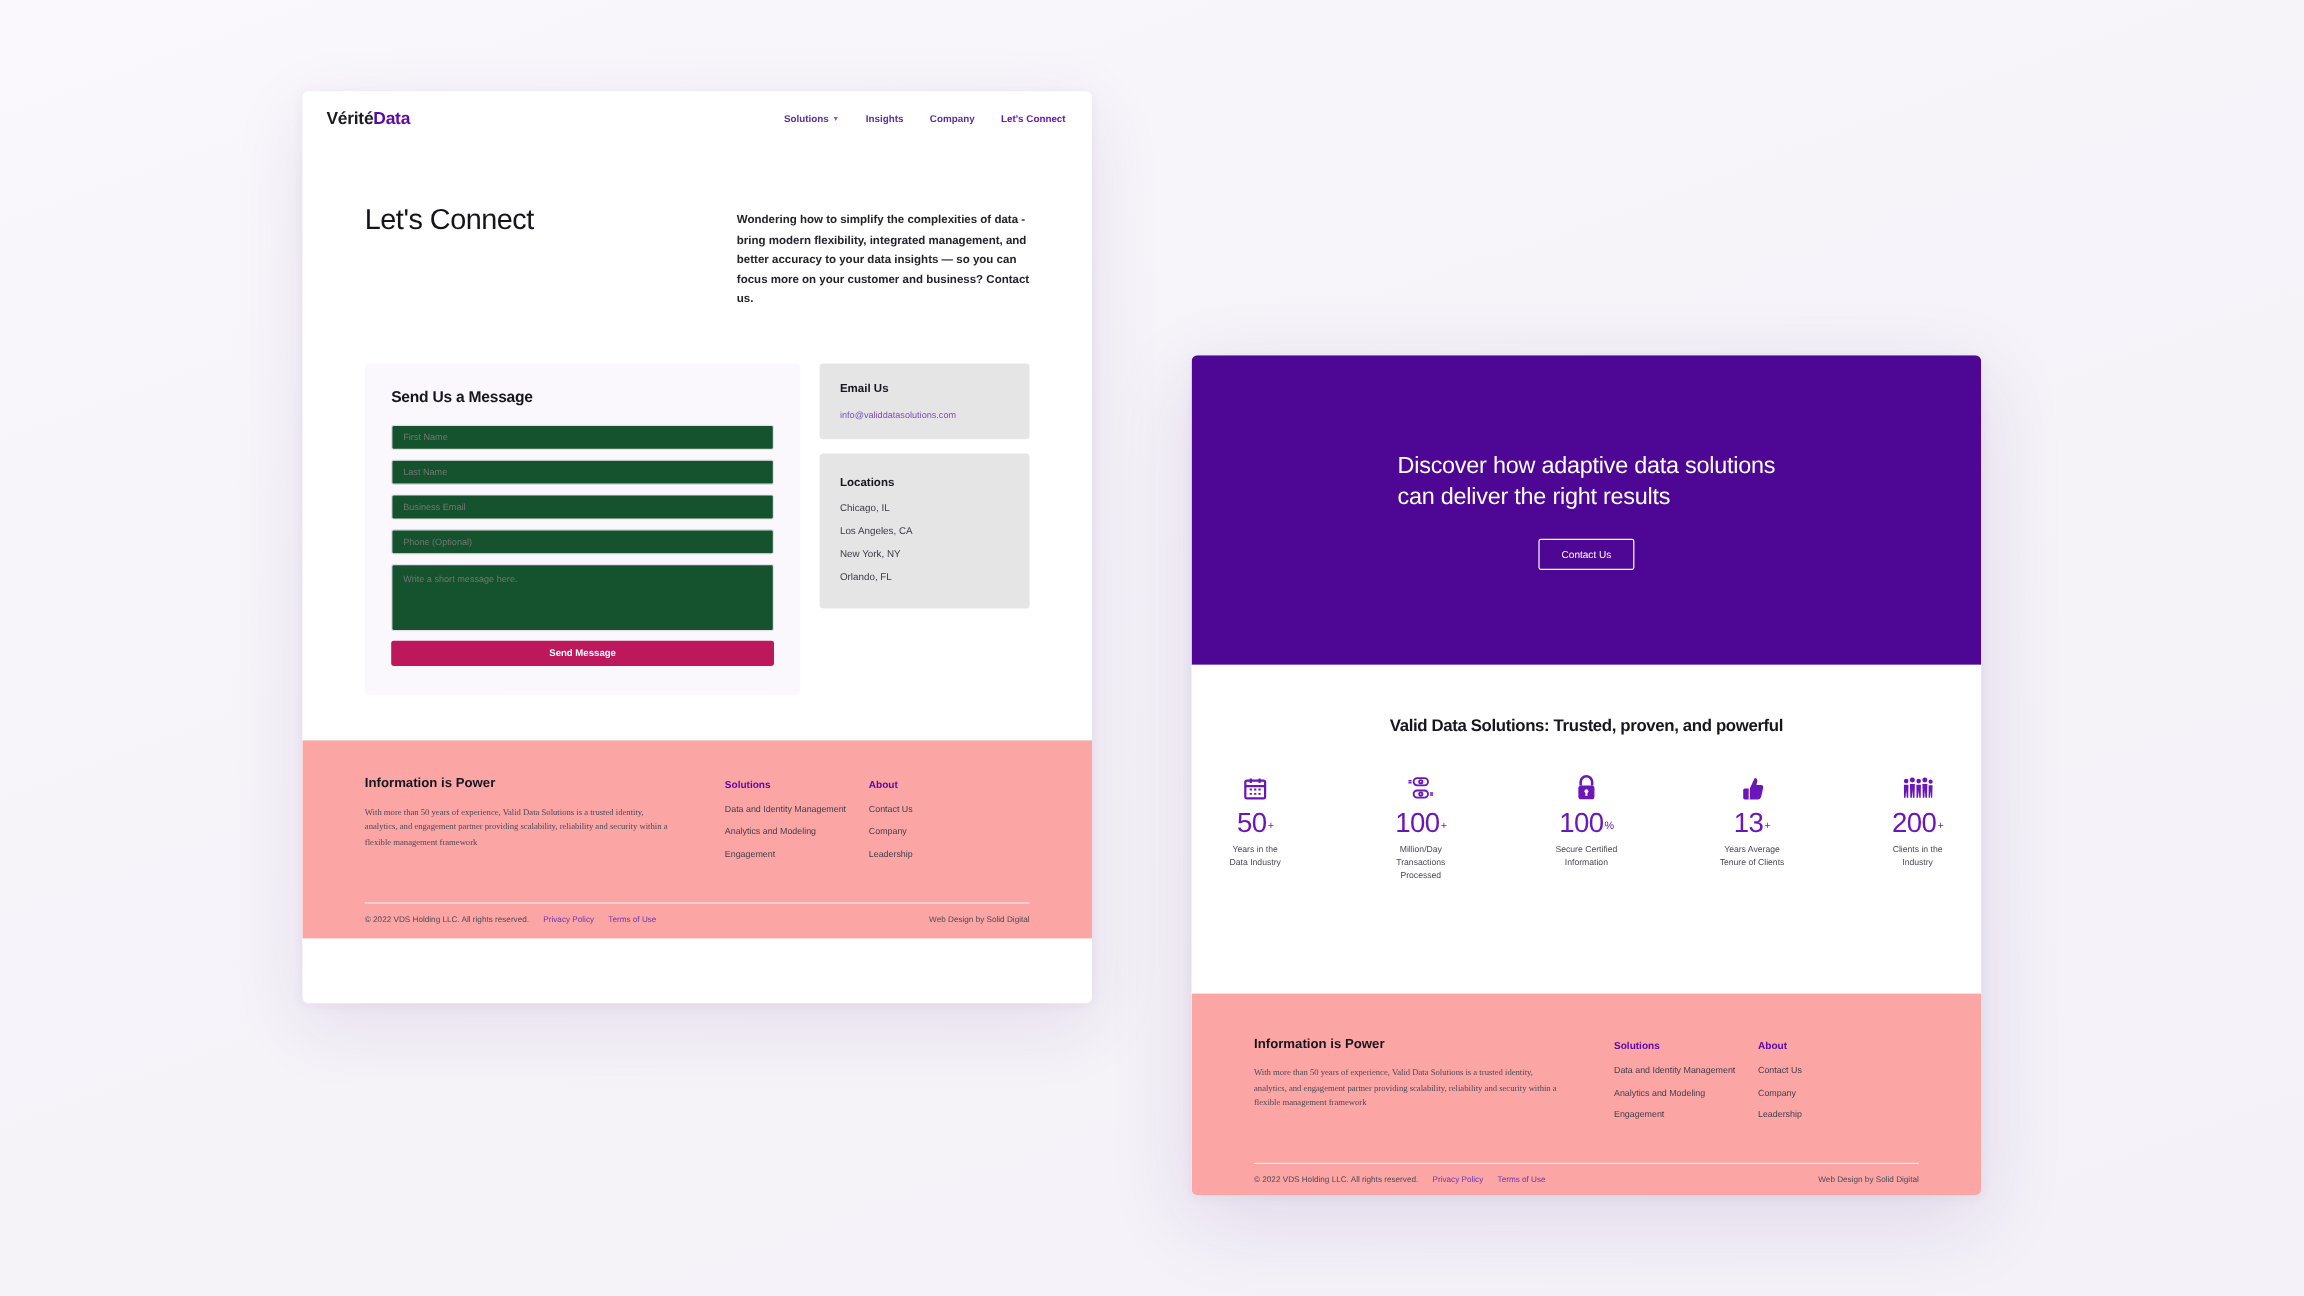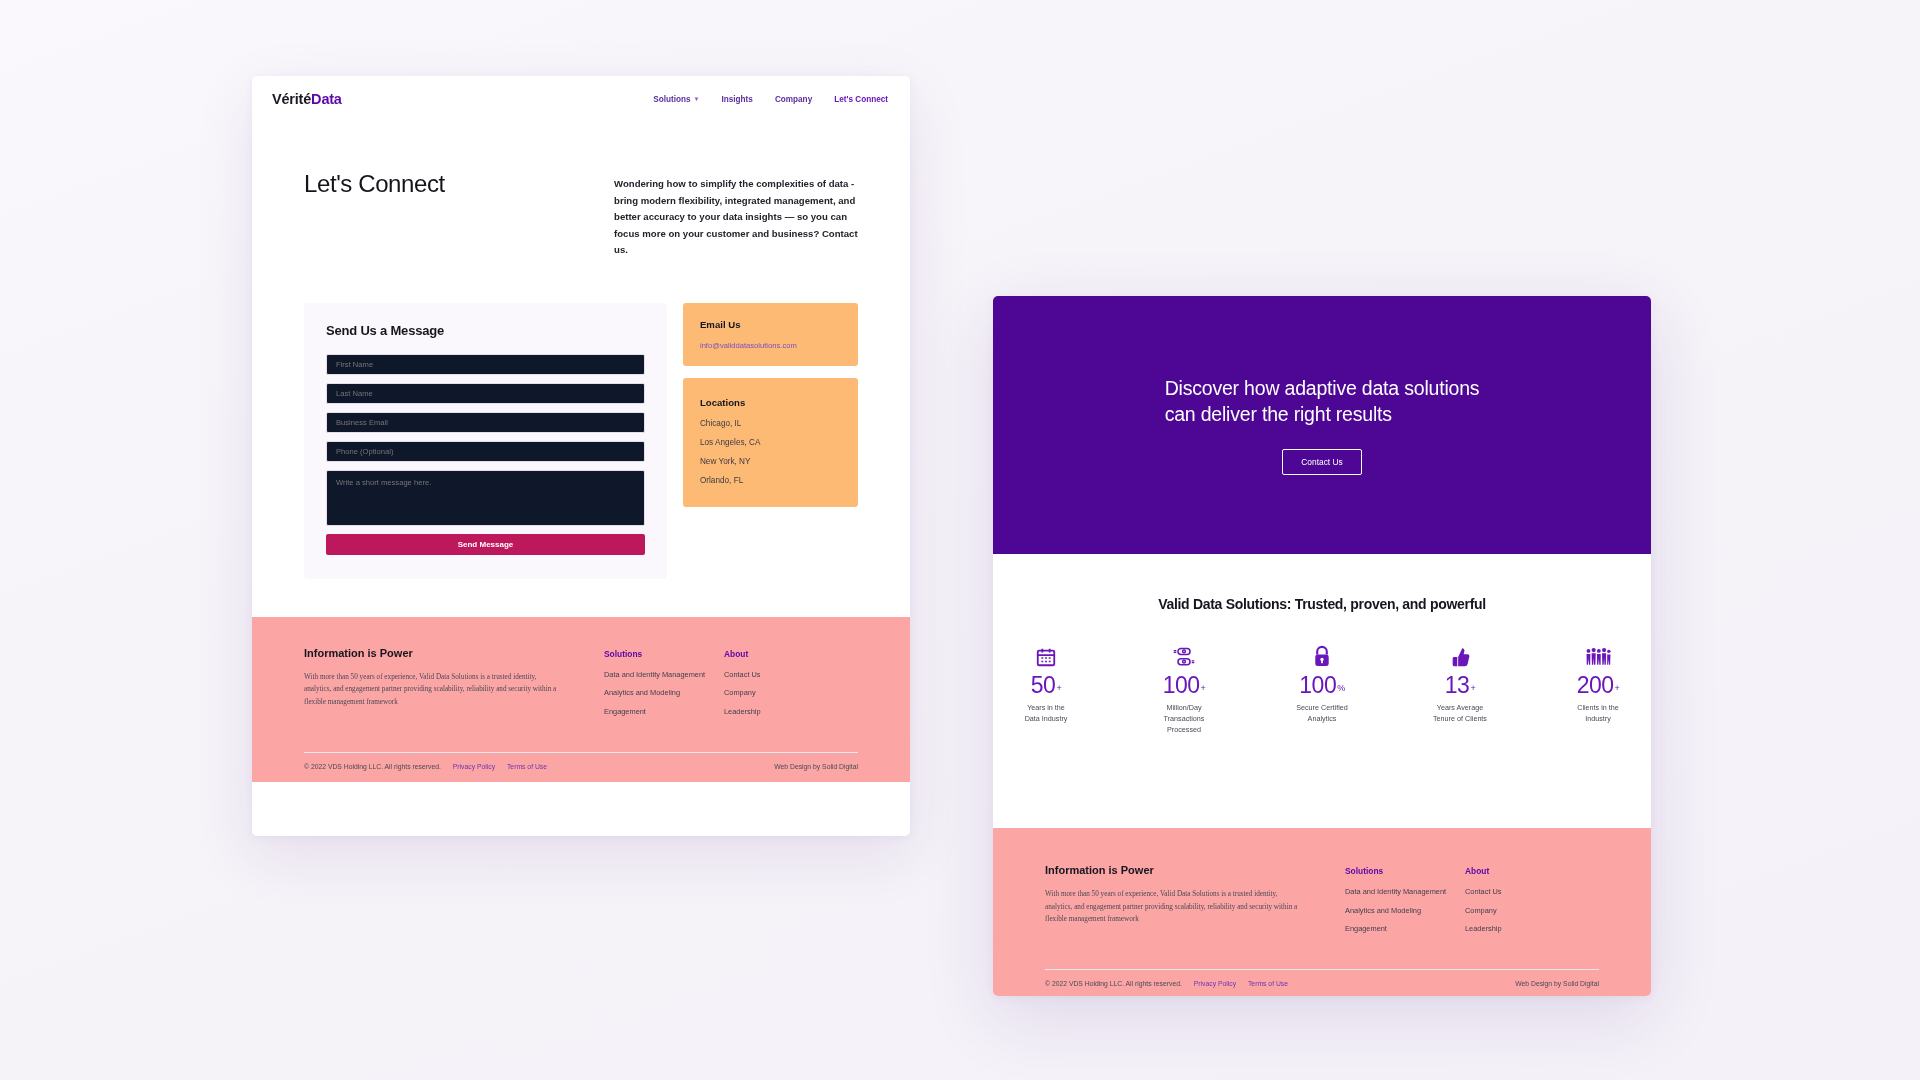--- a/index.html
+++ b/index.html
@@ -39,32 +39,32 @@
   .hero-copy { font-size: 9.6px; line-height: 1.72; color: #23232c; font-weight: 600; width: 262px; padding-top:6px;}
 
   .content { display: flex; gap: 16px; padding: 44px 52px 0 52px; align-items: flex-start;}
   .form-card {
     width: 372px; background: #faf8fc; border-radius: 4px;
     padding: 20px 22px 24px 22px;
   }
   .form-title { font-size: 13px; font-weight: bold; color: #16161e; margin-bottom: 16px; letter-spacing: -0.2px;}
   .field {
     display: block; width: 100%; height: 21px; margin-bottom: 8px;
-    background: #0f172a; border: 1px solid #e2dfe8; border-radius: 2px;
+    background: #14532d; border: 1px solid #e2dfe8; border-radius: 2px;
     font-family: "Liberation Sans", sans-serif; font-size: 7.6px; color: #9d9aa8;
     padding: 0 9px; outline: none;
   }
   .field.ta { height: 56px; padding-top: 7px; resize: none; line-height: 1.3; }
   .send-btn {
     display: block; width: 100%; height: 21px; margin-top: 7px;
     background: #be185d; color: #ffffff; border: none; border-radius: 2px;
     font-family: "Liberation Sans", sans-serif; font-size: 8px; font-weight: bold; cursor: pointer;
   }
   .side-col { width: 180px; display: flex; flex-direction: column; gap: 12px; }
-  .side-box { background: #fdba74; border-radius: 3px; padding: 16px 17px; }
+  .side-box { background: #e5e5e5; border-radius: 3px; padding: 16px 17px; }
   .side-box.loc { padding-bottom: 22px; padding-top: 19px;}
   .side-h { font-size: 9.6px; font-weight: bold; color: #16161e; margin-bottom: 11px; }
   .side-mail { font-size: 7.6px; color: #7b4fc0; }
   .loc-item { font-size: 8.2px; color: #3b3b46; margin-bottom: 10px; }
   .loc-item:last-child { margin-bottom: 0; }
 
   
   .footer { background: #fca5a5; padding: 30px 52px 0 52px; margin-top: 38px;}
   .footer-top { display: flex; }
   .f-about { width: 300px; }
@@ -238,21 +238,21 @@
             <svg width="20" height="23" viewBox="0 0 20 24" fill="none" stroke="#6a16bb" stroke-width="2.2">
               <path d="M5 10V7a5 5 0 0 1 10 0v3"></path>
               <rect x="3" y="10" width="14" height="12" rx="2.5" fill="#6a16bb" stroke="none"></rect>
               <circle cx="10" cy="15" r="1.7" fill="#fff" stroke="none"></circle>
               <rect x="9.1" y="15" width="1.8" height="4" fill="#fff" stroke="none"></rect>
             </svg>
           </div>
           <div class="stat-num"><span>100</span><sup>%</sup></div>
           <div class="stat-lbl">
             <div>Secure Certified</div>
-            <div>Analytics</div>
+            <div>Information</div>
           </div>
         </div>
 
         <div class="stat">
           <div class="stat-icon">
             <svg width="22" height="22" viewBox="0 0 24 24" fill="#6a16bb">
               <path d="M9 22H5.5A1.5 1.5 0 0 1 4 20.5v-7A1.5 1.5 0 0 1 5.5 12H9z"></path>
               <path d="M10 12l4.5-9.5c1.7.2 2.6 1.4 2.3 3L16 9h4.3c1.3 0 2.2 1.2 1.9 2.4l-1.9 8.2A3 3 0 0 1 17.4 22H10z"></path>
             </svg>
           </div>

